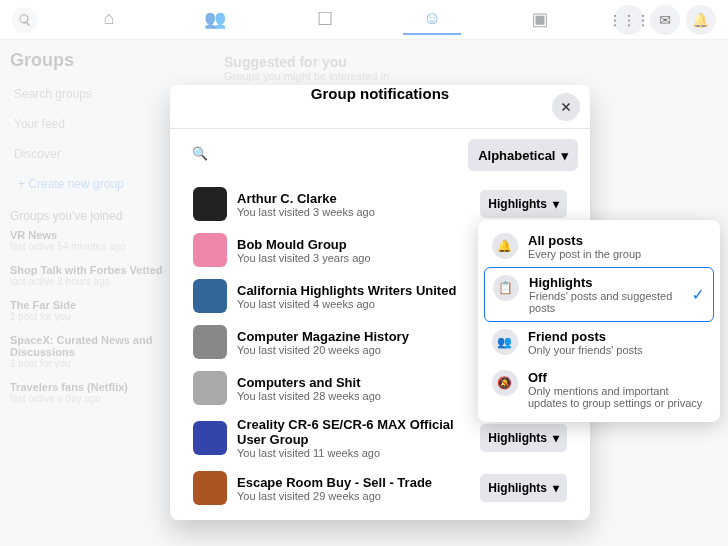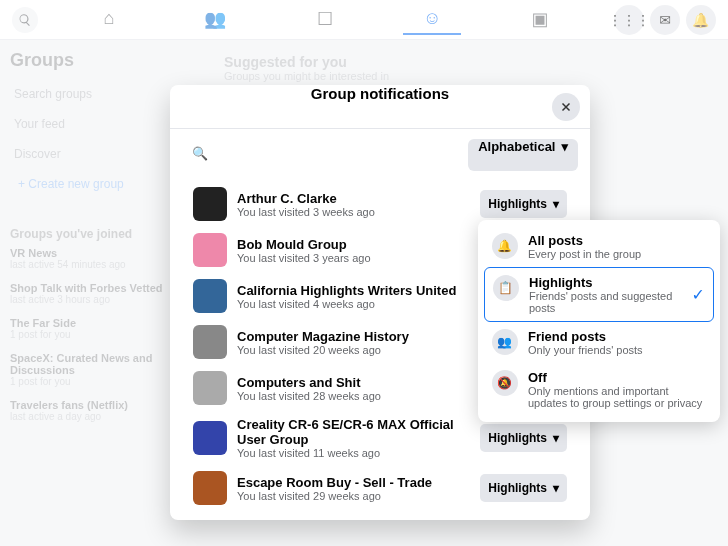--- a/index.html
+++ b/index.html
@@ -9,35 +9,35 @@
 .tb-center{flex:1;display:flex;justify-content:center;gap:50px;color:#65676b}
 .tb-center span{font-size:18px;padding:4px 20px}
 .tb-center .active{color:#1876f2;border-bottom:2px solid #1876f2}
 .tb-right{display:flex;gap:6px}
 .tb-btn{width:30px;height:30px;border-radius:50%;background:#e4e6eb;display:flex;align-items:center;justify-content:center;font-size:14px}
 .bg{display:flex;opacity:.35}
 .bg-left{width:210px;padding:10px;font-size:12px;color:#050505}
 .bg-left h2{font-size:18px;font-weight:700;margin-bottom:8px}
 .bg-left .itm{padding:8px 4px;color:#65676b}
 .bg-left .newgrp{color:#1876f2;padding:8px;text-align:left}
-.bg-left .sec{font-weight:700;margin-top:28px;color:#444}
+.bg-left .sec{font-weight:400;margin-top:10px;color:#444}
 .bg-left .grp{padding:6px 0;font-size:11px}
 .bg-right{flex:1;padding:14px}
 .bg-right h3{font-size:14px;color:#65676b;font-weight:600}
 .bg-right p{font-size:11px;color:#8a8d91}
 .overlay{position:absolute;inset:0;background:rgba(255,255,255,.45)}
 .modal{position:absolute;top:85px;left:170px;width:420px;height:435px;background:#fff;border-radius:8px;box-shadow:0 12px 28px rgba(0,0,0,.2)}
 .m-head{height:44px;display:flex;align-items:flex-start;justify-content:center;border-bottom:1px solid #e4e6eb;position:relative}
 .m-head h3{font-size:15px;font-weight:700}
 .m-close{position:absolute;right:10px;top:8px;width:28px;height:28px;border-radius:50%;background:#e4e6eb;display:flex;align-items:center;justify-content:center;color:#333;cursor:pointer}
 .m-search{display:flex;gap:8px;padding:10px 12px}
 .m-input{flex:1;height:32px;background:#f0f2f5;border-radius:16px;border:none;padding:0 12px 0 30px;font-size:13px;color:#65676b}
 .m-inputwrap{flex:1;position:relative}
 .m-inputwrap .sicon{position:absolute;left:10px;top:7px;color:#65676b;font-size:13px}
-.m-sort{height:32px;background:#e4e6eb;border-radius:6px;padding:0 10px;display:flex;align-items:flex-start;font-size:13px;font-weight:600;gap:6px;cursor:pointer}
+.m-sort{height:32px;background:#e4e6eb;border-radius:6px;padding:0 10px;display:flex;align-items:center;font-size:13px;font-weight:600;gap:6px;cursor:pointer}
 .m-list{overflow-y:auto;height:350px;padding:0 23px}
 .row{display:flex;align-items:center;gap:10px;padding:6px 0}
 .thumb{width:34px;height:34px;border-radius:6px;background:#555;flex-shrink:0}
 .rinfo{flex:1}
 .rtitle{font-size:13px;font-weight:600;color:#050505}
 .rsub{font-size:11px;color:#65676b}
 .rbtn{height:28px;background:#e4e6eb;border-radius:5px;padding:0 8px;display:flex;align-items:center;font-size:12px;font-weight:600;gap:6px;cursor:pointer}
 .dropdown{position:absolute;top:220px;left:478px;width:242px;background:#fff;border-radius:8px;box-shadow:0 4px 20px rgba(0,0,0,.2);padding:6px;z-index:10}
 .dd-item{display:flex;gap:10px;padding:7px 8px;border-radius:6px;cursor:pointer;align-items:flex-start}
 .dd-item.sel{border:1.5px solid #1876f2}

